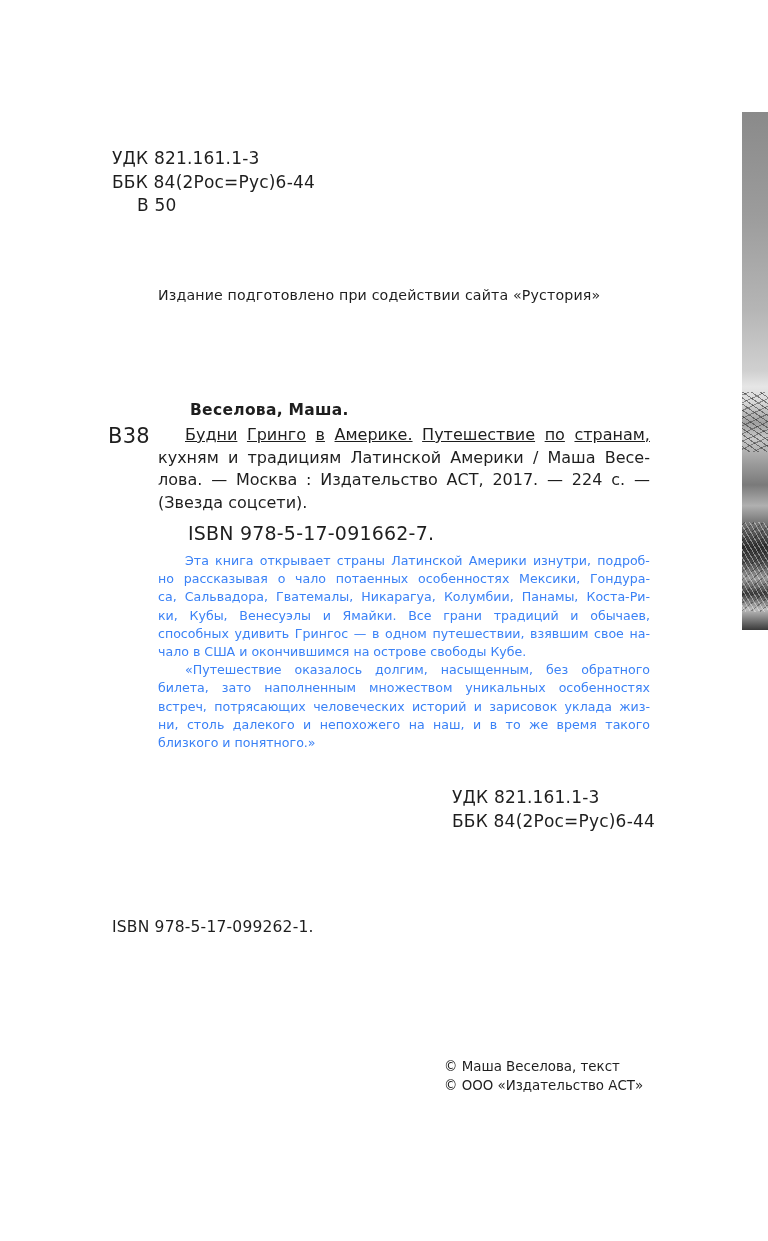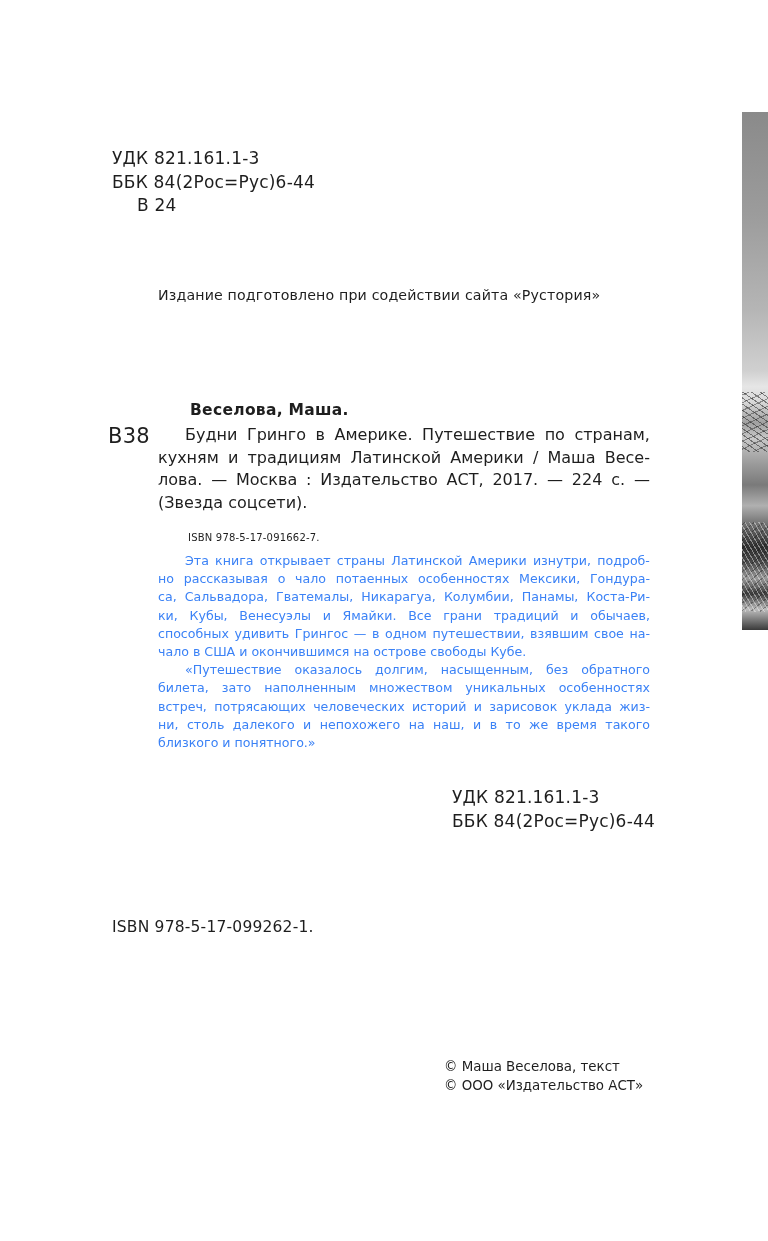--- a/index.html
+++ b/index.html
@@ -20,23 +20,23 @@
 
     .codes-top { left: 112px; top: 147px; font-size: 17px; line-height: 23.5px; letter-spacing: 0.2px; }
     .codes-top .indent { padding-left: 25px; }
 
     .credit { left: 158px; top: 287px; font-size: 14.2px; letter-spacing: 0.15px; }
 
     .author { left: 158px; top: 401px; font-size: 15.5px; font-weight: bold; letter-spacing: 0.3px; margin-left: 32px; }
     .b38 { left: 108px; top: 424px; font-size: 21px; letter-spacing: 0.3px; }
     .biblio { left: 158px; top: 424px; width: 492px; font-size: 16px; line-height: 22.5px; }
     .biblio .just { display: flex; justify-content: space-between; }
-    .biblio .first { padding-left: 27px; }
-
-    .isbn1 { left: 188px; top: 522px; font-size: 10px; letter-spacing: 0.2px; margin-top: 10px; }
+    .biblio .first { padding-left: 27px; text-decoration: underline; }
+
+    .isbn1 { left: 188px; top: 522px; font-size: 19px; letter-spacing: 0.2px; }
 
     .annot { left: 158px; top: 552px; width: 492px; font-size: 12.6px; line-height: 18.2px; color: #3b82f6; }
     .annot .row { display: flex; justify-content: space-between; white-space: nowrap; }
     .annot .row.last { justify-content: flex-start; }
     .annot .row.ind { padding-left: 27px; }
 
     .codes-bot { left: 452px; top: 786px; font-size: 17px; line-height: 23.5px; letter-spacing: 0.2px; }
 
     .isbn2 { left: 112px; top: 918px; font-size: 15.5px; letter-spacing: 0.2px; }
 
@@ -63,21 +63,21 @@
         repeating-linear-gradient(60deg, transparent 0 3px, rgba(240,240,240,0.45) 3px 4px),
         repeating-linear-gradient(-40deg, transparent 0 5px, rgba(20,20,20,0.35) 5px 6px);
     }
   </style>
 </head>
 <body>
 
 <div class="abs codes-top">
   <div class="line">УДК 821.161.1-3</div>
   <div class="line">ББК 84(2Рос=Рус)6-44</div>
-  <div class="line indent">В 24</div>
+  <div class="line indent">В 50</div>
 </div>
 
 <div class="abs credit line">Издание подготовлено при содействии сайта «Рустория»</div>
 
 <div class="abs author line">Веселова, Маша.</div>
 <div class="abs b38 line">В38</div>
 
 <div class="abs biblio">
   <div class="line just first">
       <span>Будни</span>

